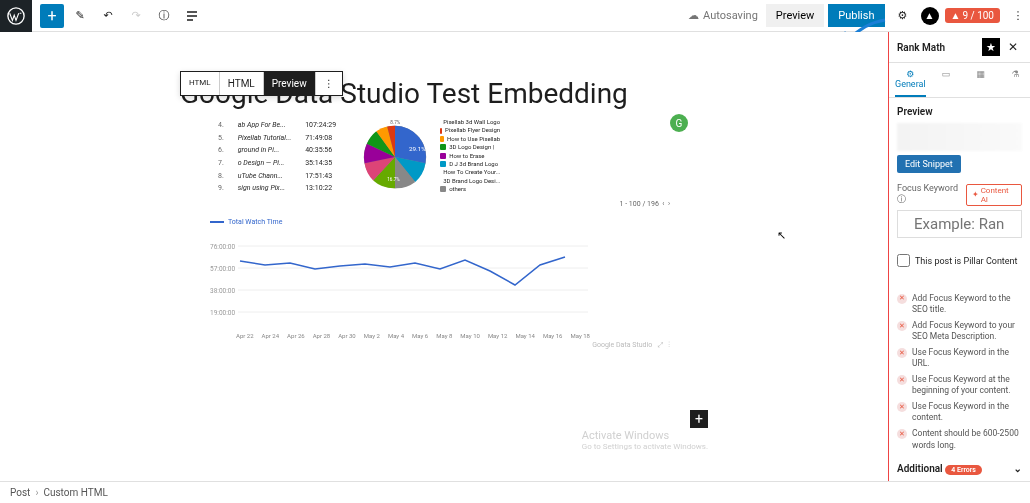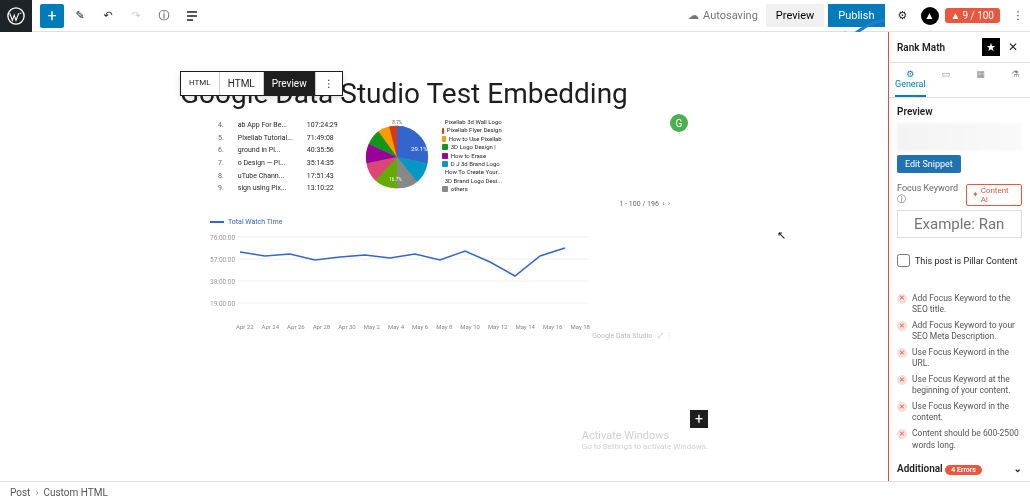--- a/index.html
+++ b/index.html
@@ -22,28 +22,28 @@
     .block-toolbar { position:absolute; top:-6px; left:0; display:flex; background:#fff; border:1px solid #1e1e1e; box-shadow:0 2px 6px rgba(0,0,0,.15); }
     .bt-item { padding:6px 8px; font-size:10px; border-right:1px solid #ccc; cursor:pointer; }
     .bt-item.active { background:#1e1e1e; color:#fff; }
     .bt-item:last-child { border-right:none; }
     .embed-wrap { margin:8px 0 0 210px; width:460px; position:relative; }
     .embed-badge { position:absolute; right:-18px; top:-4px; width:18px; height:18px; border-radius:50%; background:#4caf50; color:#fff; font-size:10px; display:flex; align-items:center; justify-content:center; }
     .ds-top { display:flex; gap:12px; }
     .ds-table { font-size:7px; line-height:1.5; }
     .ds-table td { padding:0 6px; white-space:nowrap; }
     .ds-table .idx { color:#666; }
-    .ds-table .name { max-width:80px; overflow:hidden; text-overflow:ellipsis; }
+    .ds-table .name { max-width:80px; overflow:hidden; text-overflow:ellipsis;font-style:italic; }
     .pager { font-size:7px; color:#666; margin-top:4px; text-align:right; }
     .pie-wrap { display:flex; align-items:flex-start; gap:6px; }
     .pie-legend { font-size:6px; line-height:1.4; }
     .pie-legend div { display:flex; align-items:center; gap:3px; white-space:nowrap; max-width:60px; overflow:hidden; text-overflow:ellipsis; }
     .swatch { width:6px; height:6px; border-radius:1px; display:inline-block; }
     .line-chart { margin-top:10px; width:380px; }
-    .line-legend { font-size:7px; color:#3366cc; display:flex; align-items:center; gap:4px; margin-bottom:4px; }
+    .line-legend { font-size:7px; color:#3366cc; display:flex; align-items:center; gap:4px; margin-bottom:13px; }
     .axis-label { font-size:6.5px; fill:#999; }
     .x-ticks { display:flex; justify-content:space-between; font-size:6px; color:#888; padding:2px 0 0 26px; }
     .ds-footer { font-size:7px; color:#bbb; text-align:right; margin-top:2px; }
     .add-new-block { position:absolute; right:180px; top:378px; width:18px; height:18px; background:#1e1e1e; color:#fff; display:flex; align-items:center; justify-content:center; font-size:14px; }
     .sidebar { width:142px; border-left:1px solid #ef4444; display:flex; flex-direction:column; font-size:10px; overflow:hidden; }
     .sb-header { display:flex; align-items:center; justify-content:space-between; padding:6px 8px; border-bottom:1px solid #e0e0e0; }
     .sb-header .title { font-weight:600; }
     .sb-star { width:18px; height:18px; background:#000; color:#fff; display:flex; align-items:center; justify-content:center; font-size:11px; }
     .sb-close { cursor:pointer; padding:0 4px; font-size:12px; }
     .sb-tabs { display:flex; border-bottom:1px solid #e0e0e0; }

